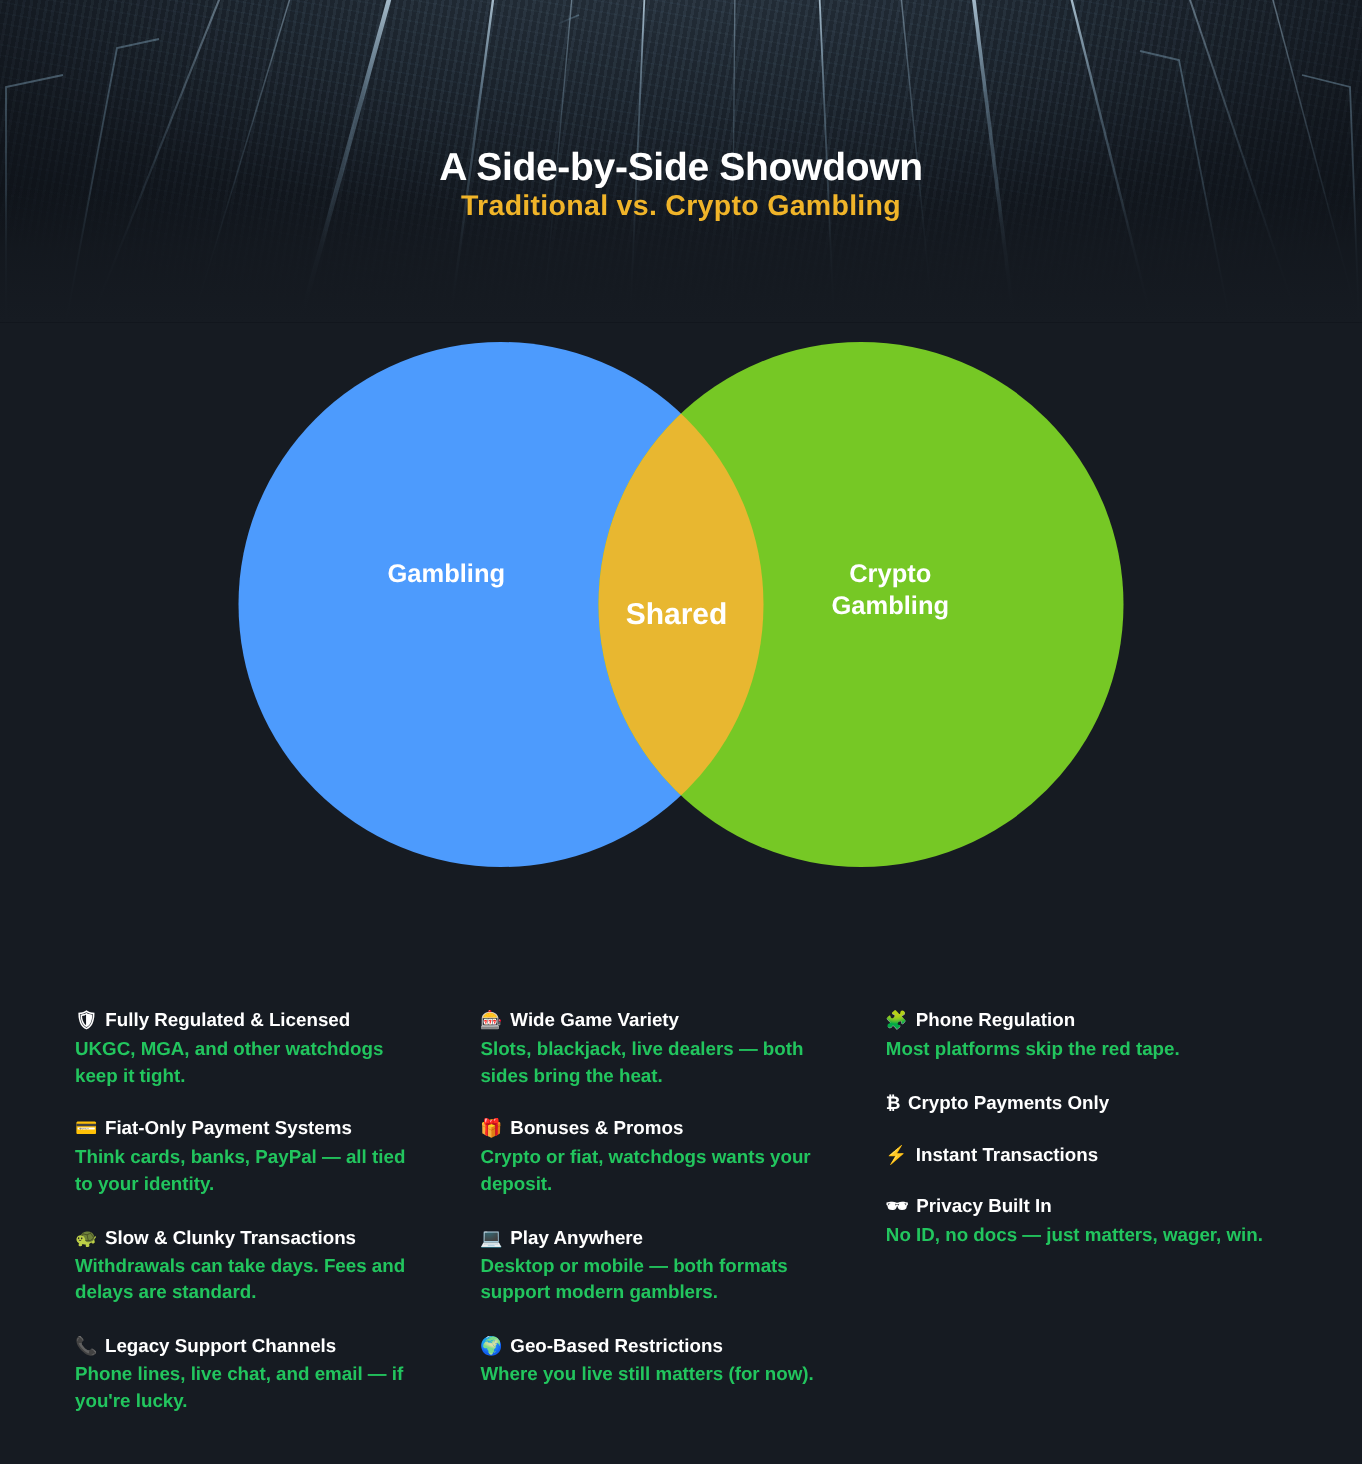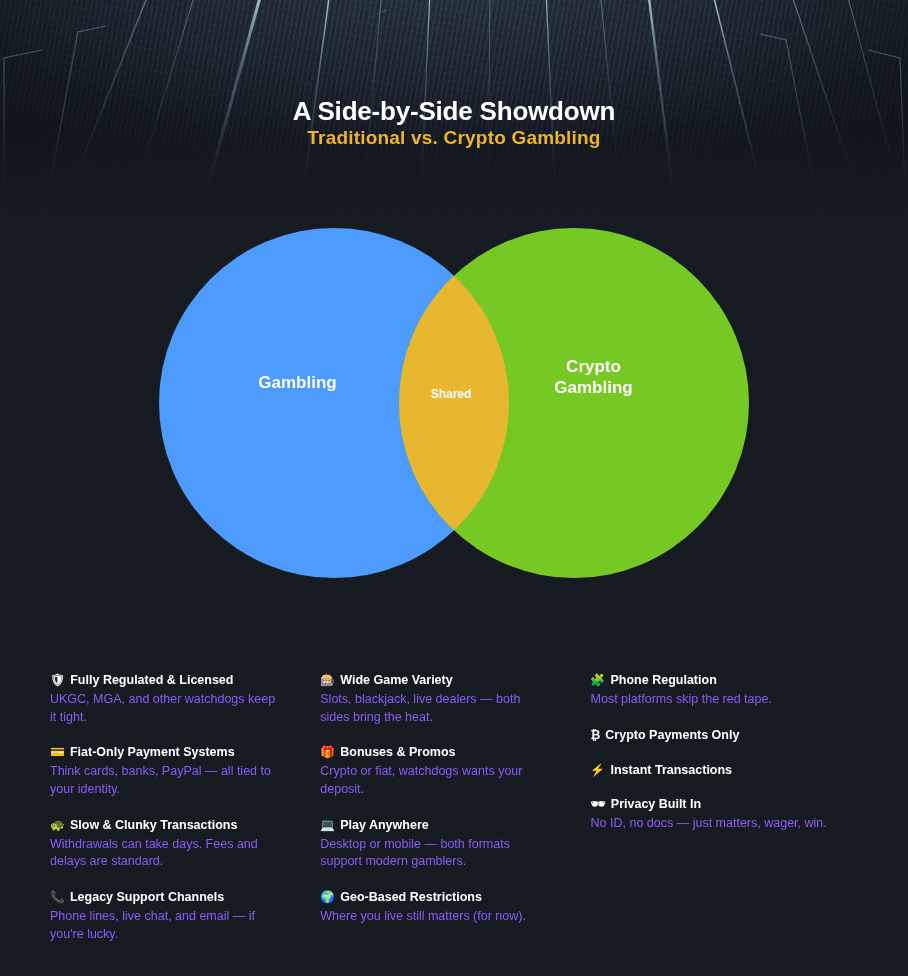--- a/index.html
+++ b/index.html
@@ -88,22 +88,22 @@
 
   .venn-label {
     position: absolute;
     text-align: center;
     color: #ffffff;
     font-weight: 700;
     line-height: 1.22;
     pointer-events: none;
   }
   #label-left  { left: 200px; width: 195px; top: 158px; font-size: 17px; }
-  #label-right { left: 496px; width: 195px; top: 142px; font-size: 17px; }
-  #label-mid   { left: 406px; width: 90px;  top: 172px; font-size: 12px; }
+  #label-right { left: 496px; width: 195px; top: 158px; font-size: 17px; }
+  #label-mid   { left: 406px; width: 90px;  top: 183px; font-size: 20px; }
 
   
   #columns {
     position: absolute;
     left: 0; top: 672px;
     width: 908px;
     display: flex;
     padding: 0 50px 0 50px;
   }
   .col { width: 289px; padding-right: 38px; }
@@ -118,22 +118,23 @@
     color: #ffffff;
     line-height: 1.35;
     margin-bottom: 2px;
     display: flex;
     align-items: baseline;
     gap: 5px;
   }
   .item-ico { font-size: 12px; flex: 0 0 auto; }
   .item-desc {
     font-size: 12.5px;
-    color: #8b5cf6;
+    color: #22c55e;
     line-height: 1.42;
+    font-weight: bold;
   }
 </style>
 </head>
 <body>
 
 <div id="page">
 
   <div id="hero">
     <div class="hero-base"></div>
 

